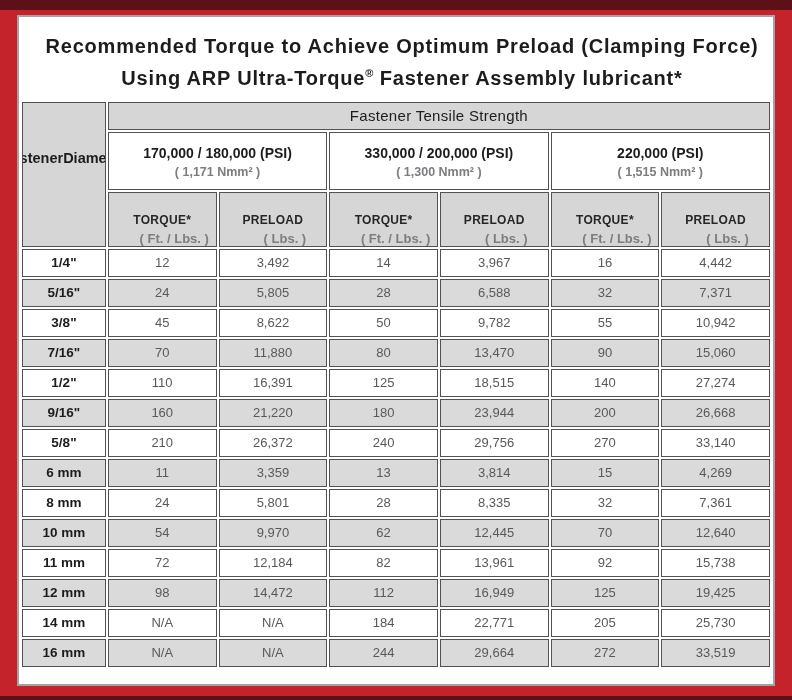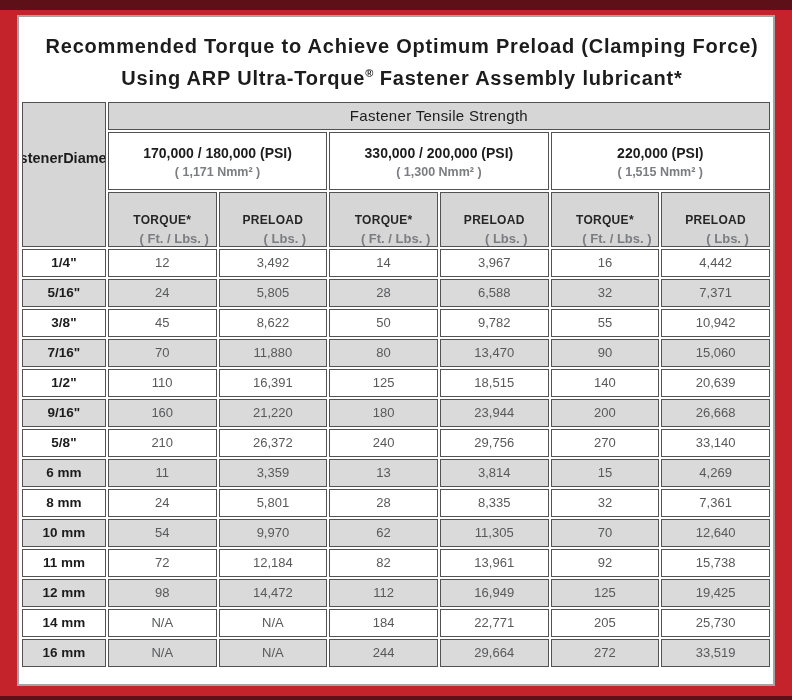--- a/index.html
+++ b/index.html
@@ -255,21 +255,21 @@
             <td>90</td>
             <td>15,060</td>
           </tr>
           <tr>
             <th>1/2"</th>
             <td>110</td>
             <td>16,391</td>
             <td>125</td>
             <td>18,515</td>
             <td>140</td>
-            <td>20,639</td>
+            <td>27,274</td>
           </tr>
           <tr class="alt">
             <th>9/16"</th>
             <td>160</td>
             <td>21,220</td>
             <td>180</td>
             <td>23,944</td>
             <td>200</td>
             <td>26,668</td>
           </tr>
@@ -298,21 +298,21 @@
             <td>28</td>
             <td>8,335</td>
             <td>32</td>
             <td>7,361</td>
           </tr>
           <tr class="alt">
             <th>10 mm</th>
             <td>54</td>
             <td>9,970</td>
             <td>62</td>
-            <td>11,305</td>
+            <td>12,445</td>
             <td>70</td>
             <td>12,640</td>
           </tr>
           <tr>
             <th>11 mm</th>
             <td>72</td>
             <td>12,184</td>
             <td>82</td>
             <td>13,961</td>
             <td>92</td>

